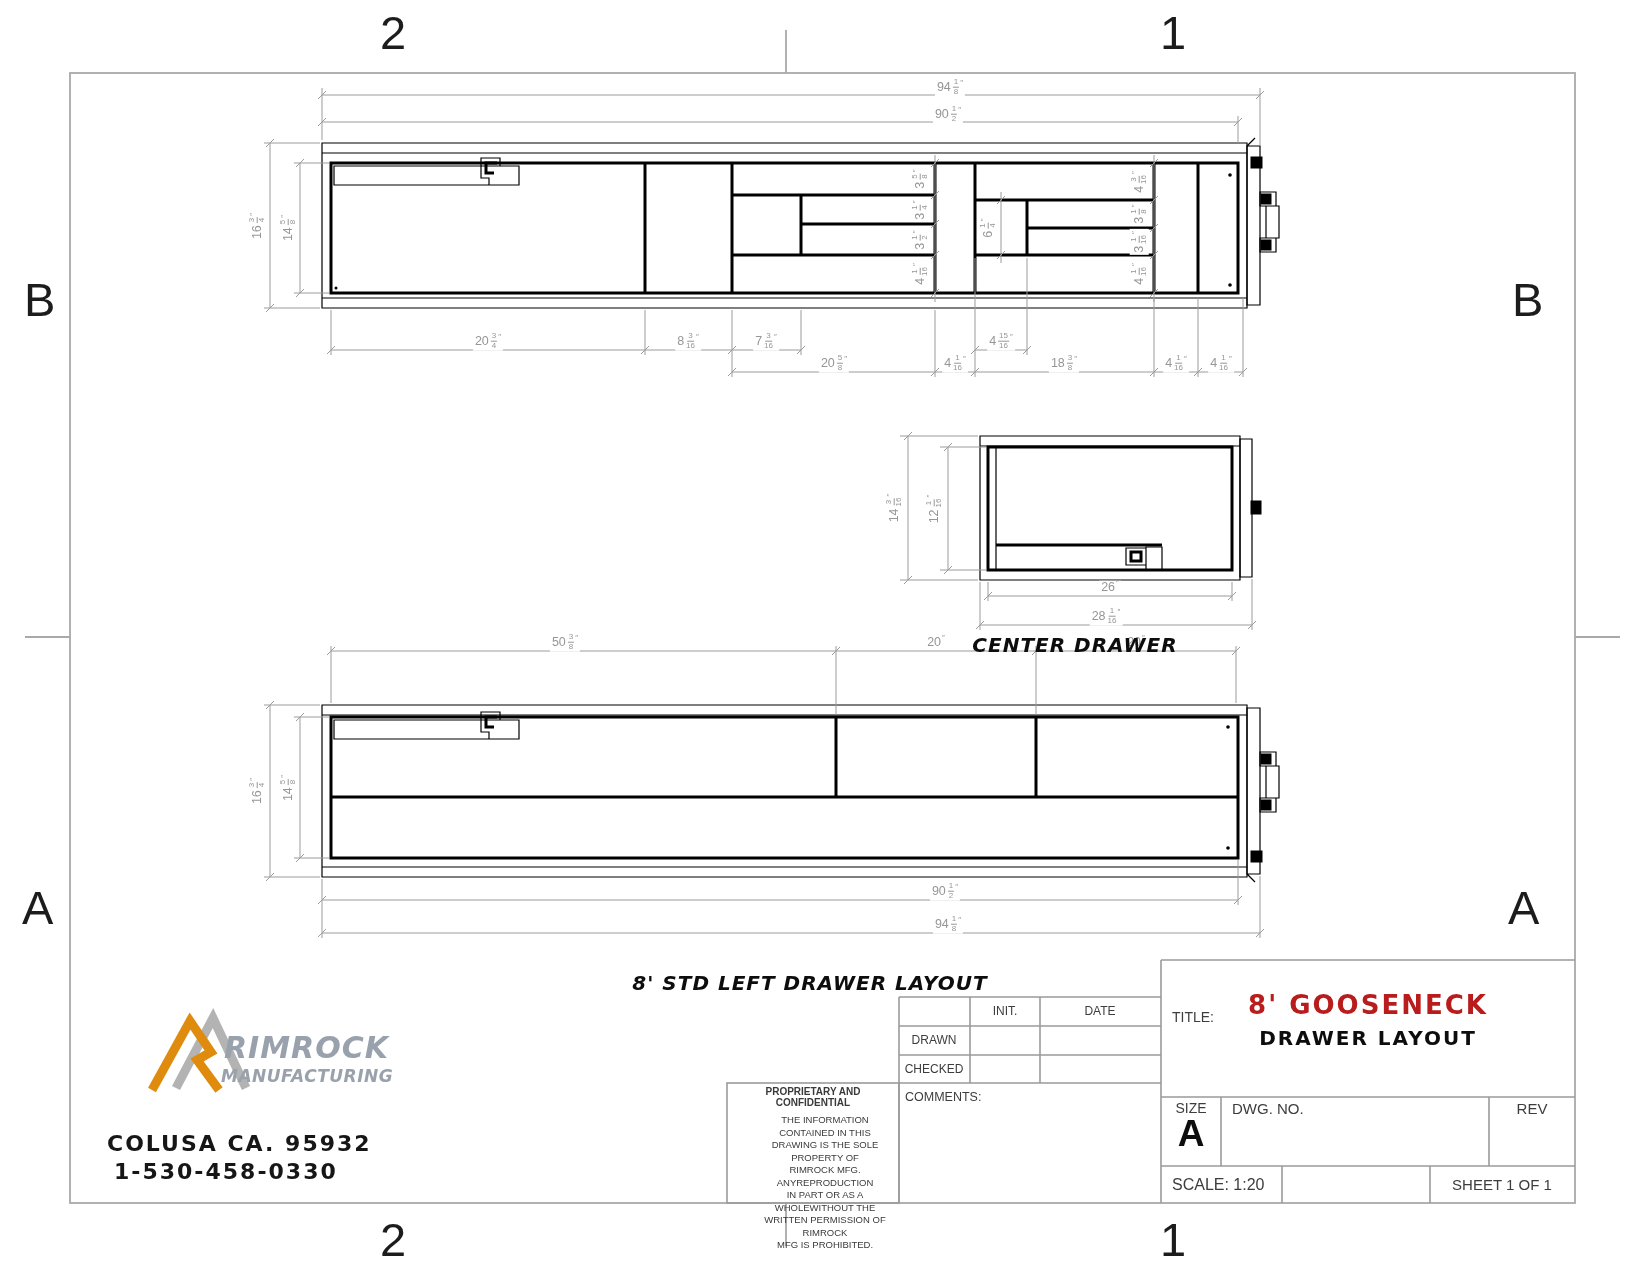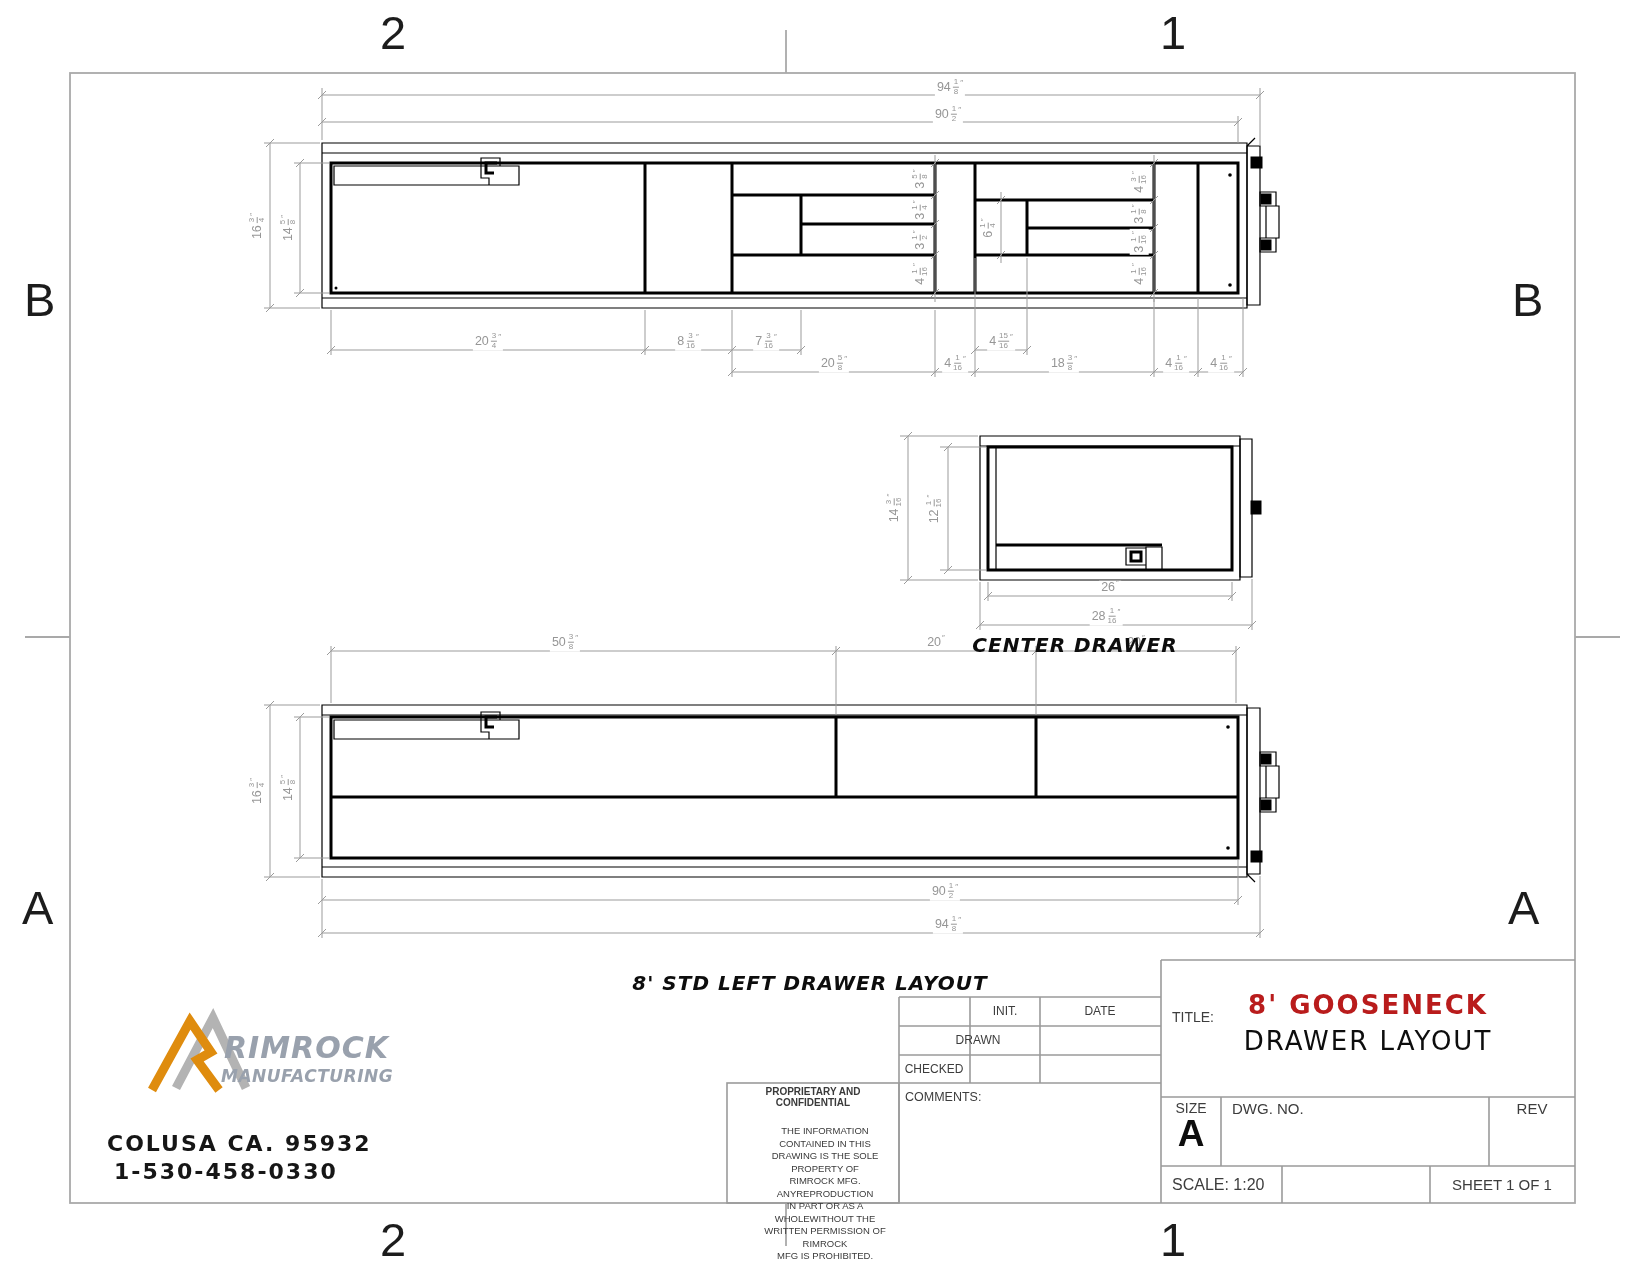--- a/index.html
+++ b/index.html
@@ -16,21 +16,21 @@
   .dim .u{font-size:8px;margin:-8px 0 0 1px;}
   .dtitle{position:absolute;z-index:3;transform:translate(-50%,-50%);white-space:nowrap;
           font-family:"DejaVu Sans",sans-serif;font-style:italic;font-weight:700;
           font-size:20px;letter-spacing:1px;color:#0d0d0d;}
   .tbt{position:absolute;z-index:3;color:#3d3d3d;white-space:nowrap;}
   .addr{position:absolute;z-index:3;font-family:"DejaVu Sans",sans-serif;font-weight:700;
         font-size:22px;letter-spacing:2px;color:#161616;white-space:nowrap;}
   .logo-r{position:absolute;z-index:3;font-family:"DejaVu Sans",sans-serif;font-style:italic;
           font-weight:900;color:#99a1ad;white-space:nowrap;}
   .prop{position:absolute;z-index:3;left:729px;top:1086px;width:168px;text-align:center;color:#3a3a3a;}
-  .prop .ph{font-weight:700;font-size:10px;margin-bottom:17px;}
+  .prop .ph{font-weight:700;font-size:10px;margin-bottom:6px;}
   .prop .pl{font-size:9.5px;line-height:1.32;margin-left:24px;}
   .ctr{text-align:center;transform:translate(-50%,0);}
 </style>
 </head>
 <body>
 
 <div id="sheet">
 
   <svg class="lines" width="1650" height="1275" viewBox="0 0 1650 1275">
 
@@ -396,30 +396,30 @@
         <span class="d">8</span>
       </span>
       <span class="u">″</span>
     </div>
 
   <div class="dtitle" style="left:1075px;top:645px;">CENTER DRAWER</div>
   <div class="dtitle" style="left:810px;top:983px;">8' STD LEFT DRAWER LAYOUT</div>
 
   <div class="tbt" style="left:1172px;top:966px;font-size:14px;margin-top:43px;">TITLE:</div>
   <div class="tbt ctr" style="left:1368px;top:990px;font-family:'DejaVu Sans',sans-serif;font-weight:700;font-size:26px;letter-spacing:2px;color:#b91c1c;">8' GOOSENECK</div>
-  <div class="tbt ctr" style="left:1368px;top:1026px;font-family:'DejaVu Sans',sans-serif;font-weight:400;font-size:26px;letter-spacing:2px;color:#0d0d0d;">DRAWER LAYOUT</div>
+  <div class="tbt ctr" style="left:1368px;top:1026px;font-family:'DejaVu Sans',sans-serif;font-weight:700;font-size:20px;letter-spacing:2px;color:#0d0d0d;">DRAWER LAYOUT</div>
   <div class="tbt ctr" style="left:1191px;top:1100px;font-size:14px;">SIZE</div>
   <div class="tbt ctr" style="left:1191px;top:1113px;font-size:37px;font-weight:700;color:#0d0d0d;">A</div>
   <div class="tbt" style="left:1232px;top:1100px;font-size:15px;">DWG.  NO.</div>
   <div class="tbt ctr" style="left:1532px;top:1100px;font-size:15px;">REV</div>
   <div class="tbt" style="left:1172px;top:1176px;font-size:16px;">SCALE: 1:20</div>
   <div class="tbt ctr" style="left:1502px;top:1176px;font-size:15px;">SHEET 1 OF 1</div>
   <div class="tbt ctr" style="left:1005px;top:1004px;font-size:12px;">INIT.</div>
   <div class="tbt ctr" style="left:1100px;top:1004px;font-size:12px;">DATE</div>
-  <div class="tbt ctr" style="left:934px;top:1033px;font-size:12px;margin-left:44px;">DRAWN</div>
+  <div class="tbt ctr" style="left:934px;top:1033px;font-size:12px;">DRAWN</div>
   <div class="tbt ctr" style="left:934px;top:1062px;font-size:12px;">CHECKED</div>
   <div class="tbt" style="left:905px;top:1090px;font-size:12.5px;">COMMENTS:</div>
 
   <div class="prop">
     <div class="ph">PROPRIETARY AND CONFIDENTIAL</div>
     <div class="pl">THE INFORMATION CONTAINED IN THIS</div>
     <div class="pl">DRAWING IS THE SOLE PROPERTY OF</div>
     <div class="pl">RIMROCK MFG.  ANYREPRODUCTION</div>
     <div class="pl">IN PART OR AS A WHOLEWITHOUT THE</div>
     <div class="pl">WRITTEN PERMISSION OF RIMROCK</div>

